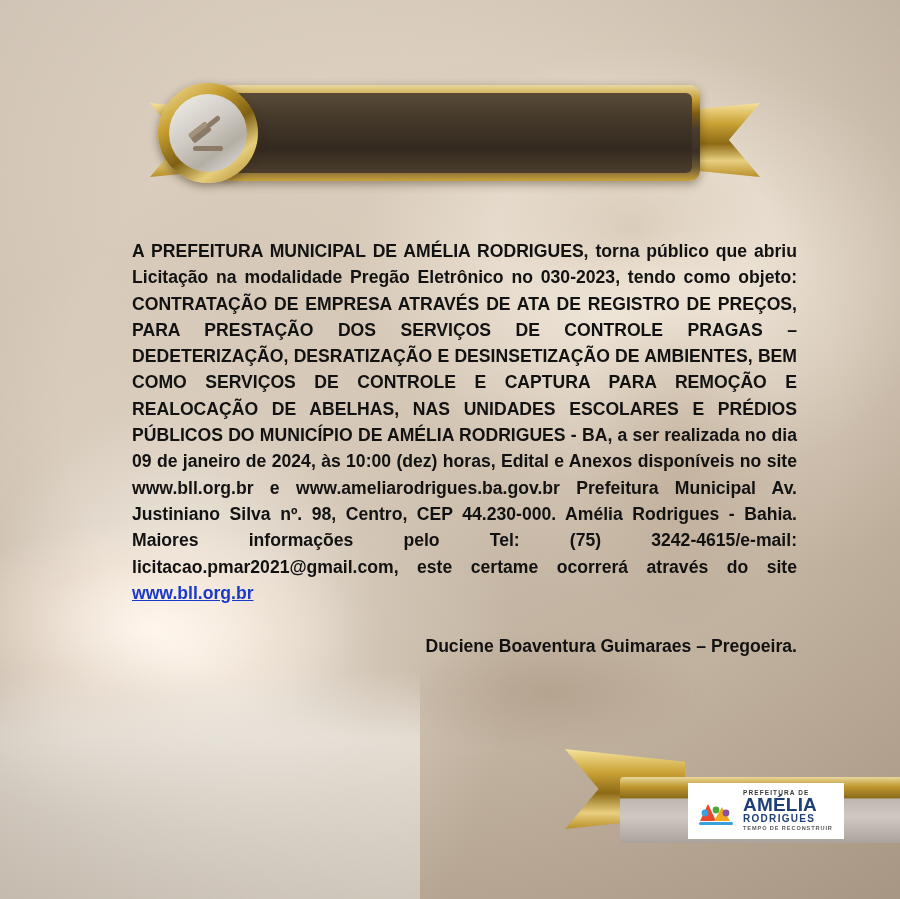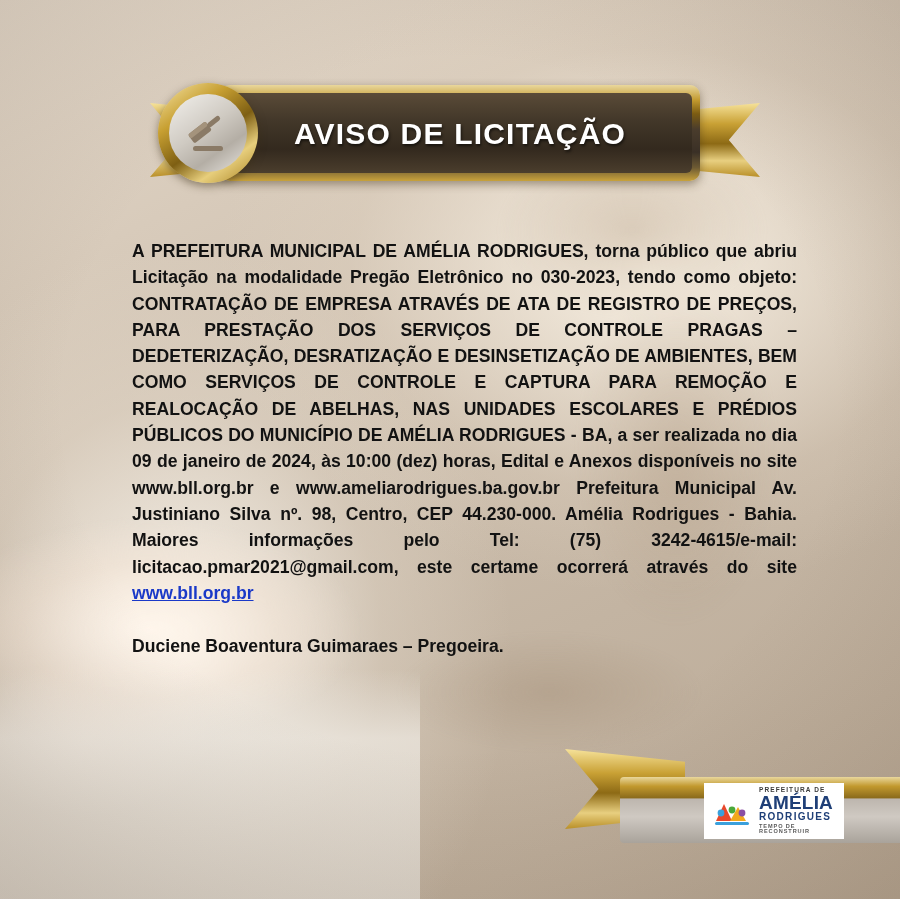--- a/index.html
+++ b/index.html
@@ -171,21 +171,21 @@
     margin: 0;
     text-align: justify;
     text-justify: inter-word;
   }
   .para.first { margin-bottom: 2px; }
   .para.sign {
     text-align: left;
     margin-top: 30px;
   }
   .para.sign2 {
-    text-align: left;
+    text-align: right;
     margin-top: 27px;
   }
   .link {
     color: #1a39c8;
     text-decoration: underline;
   }
 
   
   .bottom-ribbon {
     position: absolute;
@@ -209,21 +209,21 @@
     top: 28px;
     right: 0;
     height: 66px;
     background: linear-gradient(180deg, #e9d79c 0%, #c2992e 14%, #8a6a1b 32%, #bdb6ae 33%, #cfc9c2 60%, #a9a39b 100%);
     border-radius: 4px 0 0 4px;
   }
   .logo-card {
     position: absolute;
     right: 56px;
     top: 34px;
-    width: 140px;
+    width: 156px;
     height: 56px;
     background: #ffffff;
     display: flex;
     align-items: center;
     padding: 0 8px;
     box-sizing: border-box;
     gap: 7px;
   }
   .logo-mark {
     width: 40px;
@@ -272,21 +272,20 @@
   <div class="bg-gavel"></div>
   <div class="bg-hand"></div>
   <div class="bg-desk"></div>
   <div class="bg-vignette"></div>
 
   <div class="banner">
     <div class="ribbon-tail left"></div>
     <div class="ribbon-tail right"></div>
     <div class="ribbon-body">
       <div class="ribbon-inner">
-        <div class="banner-title">AVISO DE LICITAÇÃO</div>
       </div>
     </div>
     <div class="banner-medal">
       <div class="medal-inner">
         <svg class="gavel-glyph" width="50" height="50" viewBox="0 0 50 50">
           <g transform="rotate(-38 25 25)">
             <rect x="8" y="14" width="22" height="11" rx="2" fill="#8a7a66"></rect>
             <rect x="8" y="14" width="22" height="5" rx="2" fill="#a4937c"></rect>
             <rect x="29" y="17" width="15" height="5" rx="2.5" fill="#8a7a66"></rect>
           </g>

